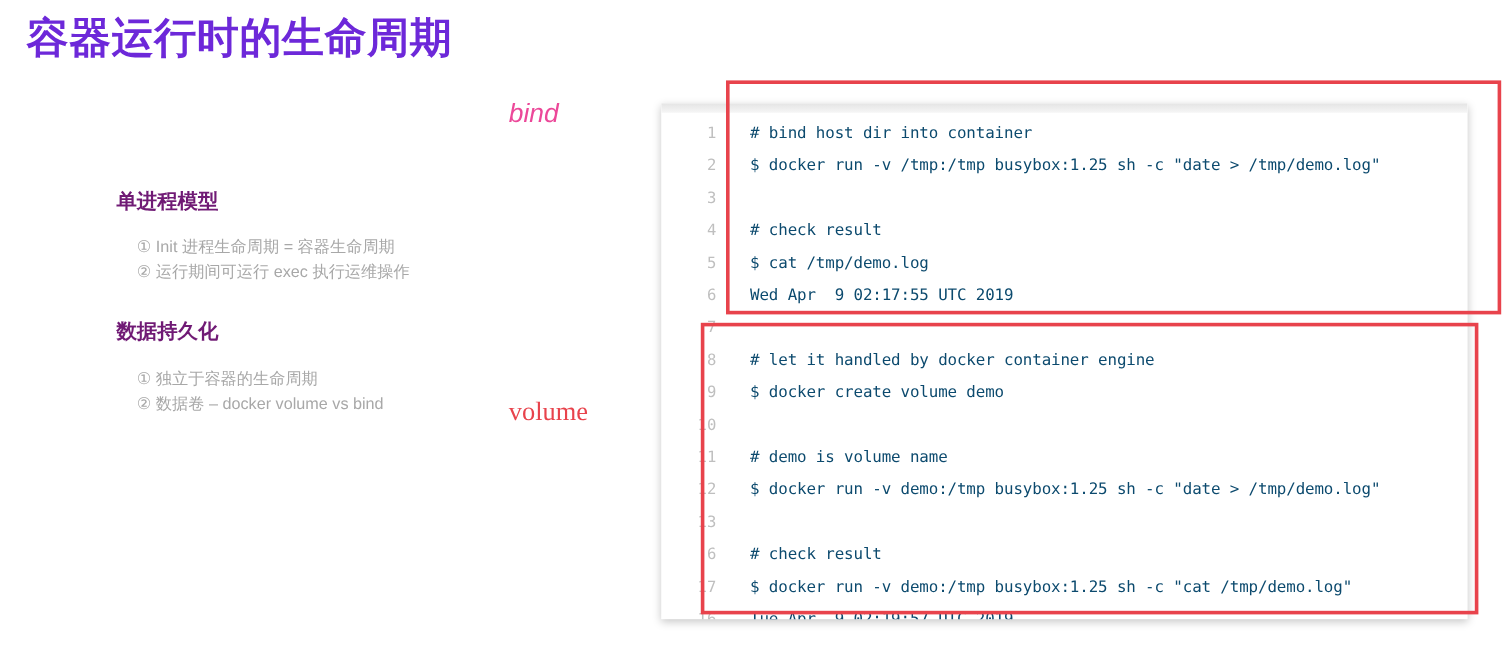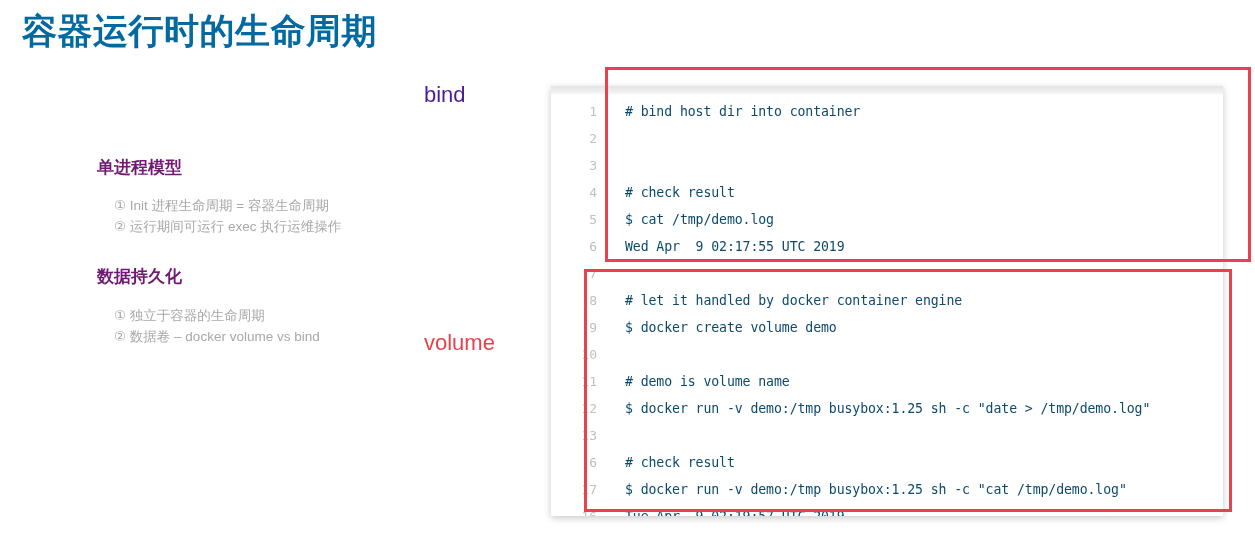--- a/index.html
+++ b/index.html
@@ -16,21 +16,21 @@
     -webkit-font-smoothing: antialiased;
   }
 
   
   .slide-title {
     position: absolute;
     left: 22px;
     top: 8px;
     font-size: 35px;
     font-weight: 700;
-    color: #0369a1;
+    color: #6d28d9;
     letter-spacing: 0.5px;
     white-space: nowrap;
   }
 
   
   .left-col {
     position: absolute;
     left: 97px;
     top: 158px;
     width: 360px;
@@ -59,21 +59,21 @@
 
   
   .callout-label {
     position: absolute;
     font-size: 22px;
     color: #e8434c;
     font-weight: 400;
     white-space: nowrap;
   }
   #label-bind  { left: 424px; top: 82px; }
-  #label-volume{ left: 424px; top: 330px; }
+  #label-volume{ left: 424px; top: 330px; font-family: Liberation Serif, serif; }
 
   
   .code-panel {
     position: absolute;
     left: 551px;
     top: 86px;
     width: 672px;
     height: 430px;
     background: #ffffff;
     box-shadow: 0 2px 7px rgba(0,0,0,0.22);
@@ -151,33 +151,34 @@
   <div class="section">
     <div class="section-heading">数据持久化</div>
     <ul class="bullet-list">
       <li class="bullet-item">① 独立于容器的生命周期</li>
       <li class="bullet-item">② 数据卷 – docker volume vs bind</li>
     </ul>
   </div>
 
 </div>
 
-<div class="callout-label" id="label-bind" style="color: #4c1d95;">bind</div>
+<div class="callout-label" id="label-bind" style="color: #ec4899; font-style: italic;">bind</div>
 
 <div class="callout-label" id="label-volume" style="color: rgb(232, 67, 76);">volume</div>
 
 <div class="code-panel">
   <div class="code-panel-topbar"></div>
   <div class="code-lines" id="code-lines">
       <div class="code-row">
         <span class="line-no">1</span>
         <span class="line-code"># bind host dir into container</span>
       </div>
       <div class="code-row">
         <span class="line-no">2</span>
+        <span class="line-code">$ docker run -v /tmp:/tmp busybox:1.25 sh -c "date &gt; /tmp/demo.log"</span>
       </div>
       <div class="code-row">
         <span class="line-no">3</span>
         <span class="line-code"></span>
       </div>
       <div class="code-row">
         <span class="line-no">4</span>
         <span class="line-code"># check result</span>
       </div>
       <div class="code-row">

